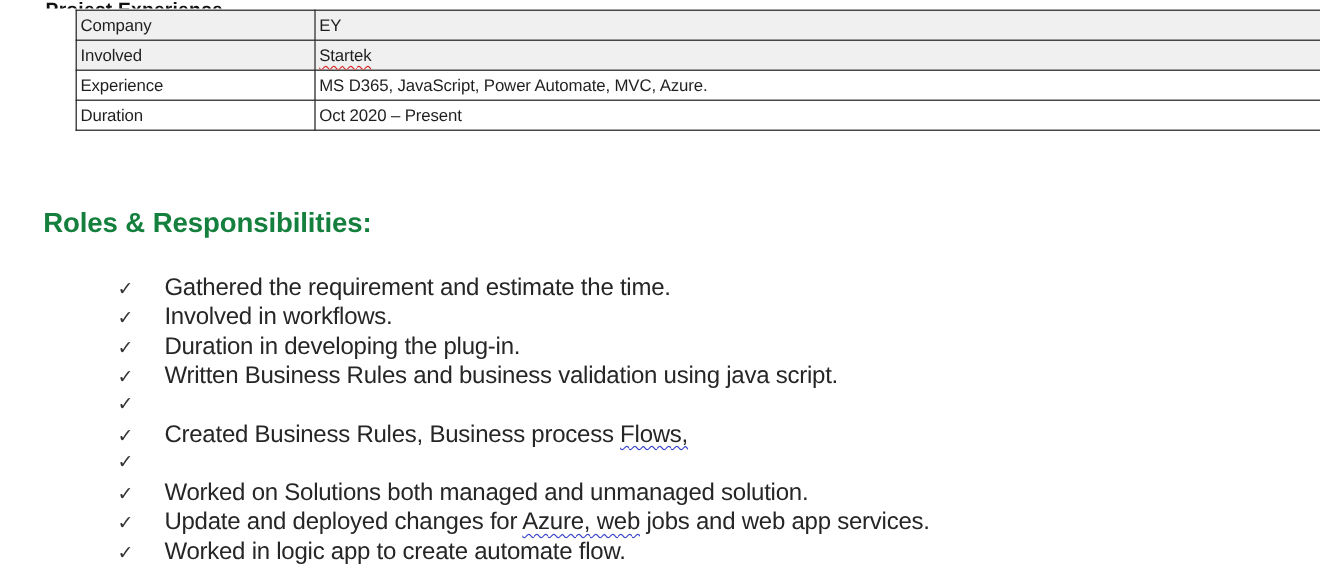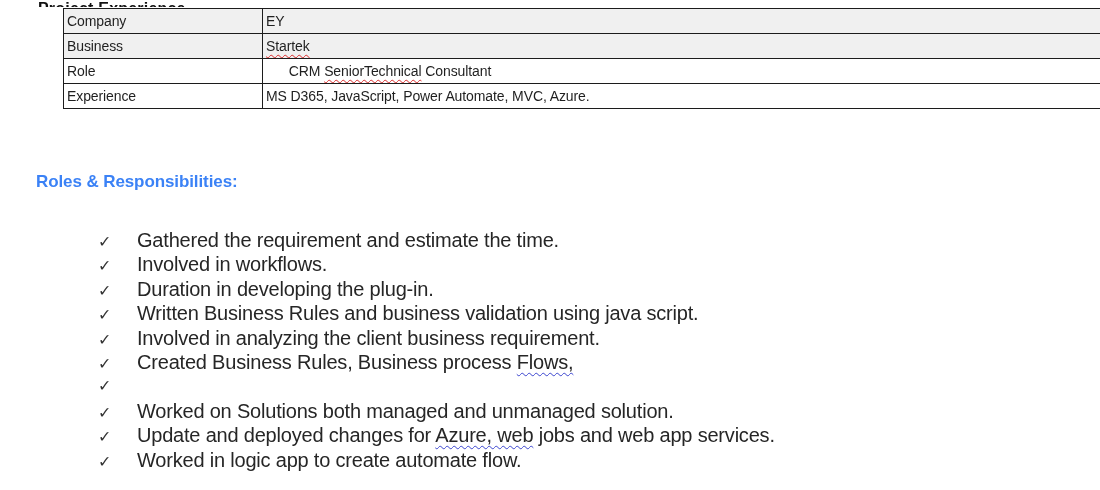--- a/index.html
+++ b/index.html
@@ -58,21 +58,21 @@
     text-decoration-style: wavy;
     text-decoration-color: #3b45cf;
     text-decoration-thickness: 1px;
     text-underline-offset: 3px;
     margin-top: 33px;
   }
 
   
   .section-heading {
     position: absolute; left: 36px; top: 172px;
-    font-size: 17px; font-weight: bold; color: #3b82f6;
+    font-size: 23px; font-weight: bold; color: #15803d;
     letter-spacing: -0.1px;
   }
 
   
   .check-list {
     position: absolute; left: 98px; top: 228px; width: 900px;
   }
   .check-item {
     display: flex; align-items: baseline;
     height: 24.4px; line-height: 24.4px;
@@ -96,30 +96,30 @@
     <span>Project Experience</span>
   </div>
 
   <table class="exp">
     <tbody>
       <tr class="shaded">
         <td class="label">Company</td>
         <td><span>EY</span></td>
       </tr>
       <tr class="shaded">
-        <td class="label">Business</td>
+        <td class="label">Involved</td>
         <td><span class="wavy-red">Startek</span></td>
-      </tr>
-      <tr>
-        <td class="label">Role</td>
-        <td><span>      CRM </span><span class="wavy-red">SeniorTechnical</span><span> Consultant</span></td>
       </tr>
       <tr>
         <td class="label">Experience</td>
         <td><span>MS D365, JavaScript, Power Automate, MVC, Azure.</span></td>
+      </tr>
+      <tr>
+        <td class="label">Duration</td>
+        <td><span>Oct 2020 – Present</span></td>
       </tr>
     </tbody>
   </table>
 
   <div class="section-heading">Roles &amp; Responsibilities:</div>
 
   <div class="check-list">
 
     <div class="check-item">
       <span class="check-mark">✓</span>
@@ -136,21 +136,20 @@
       <span class="check-text">Duration in developing the plug-in.</span>
     </div>
 
     <div class="check-item">
       <span class="check-mark">✓</span>
       <span class="check-text">Written Business Rules and business validation using java script.</span>
     </div>
 
     <div class="check-item">
       <span class="check-mark">✓</span>
-      <span class="check-text">Involved in analyzing the client business requirement.</span>
     </div>
 
     <div class="check-item">
       <span class="check-mark">✓</span>
       <span class="check-text"><span>Created Business Rules, Business process </span><span class="wavy-blue">Flows,</span></span>
     </div>
 
     <div class="check-item">
       <span class="check-mark">✓</span>
     </div>

